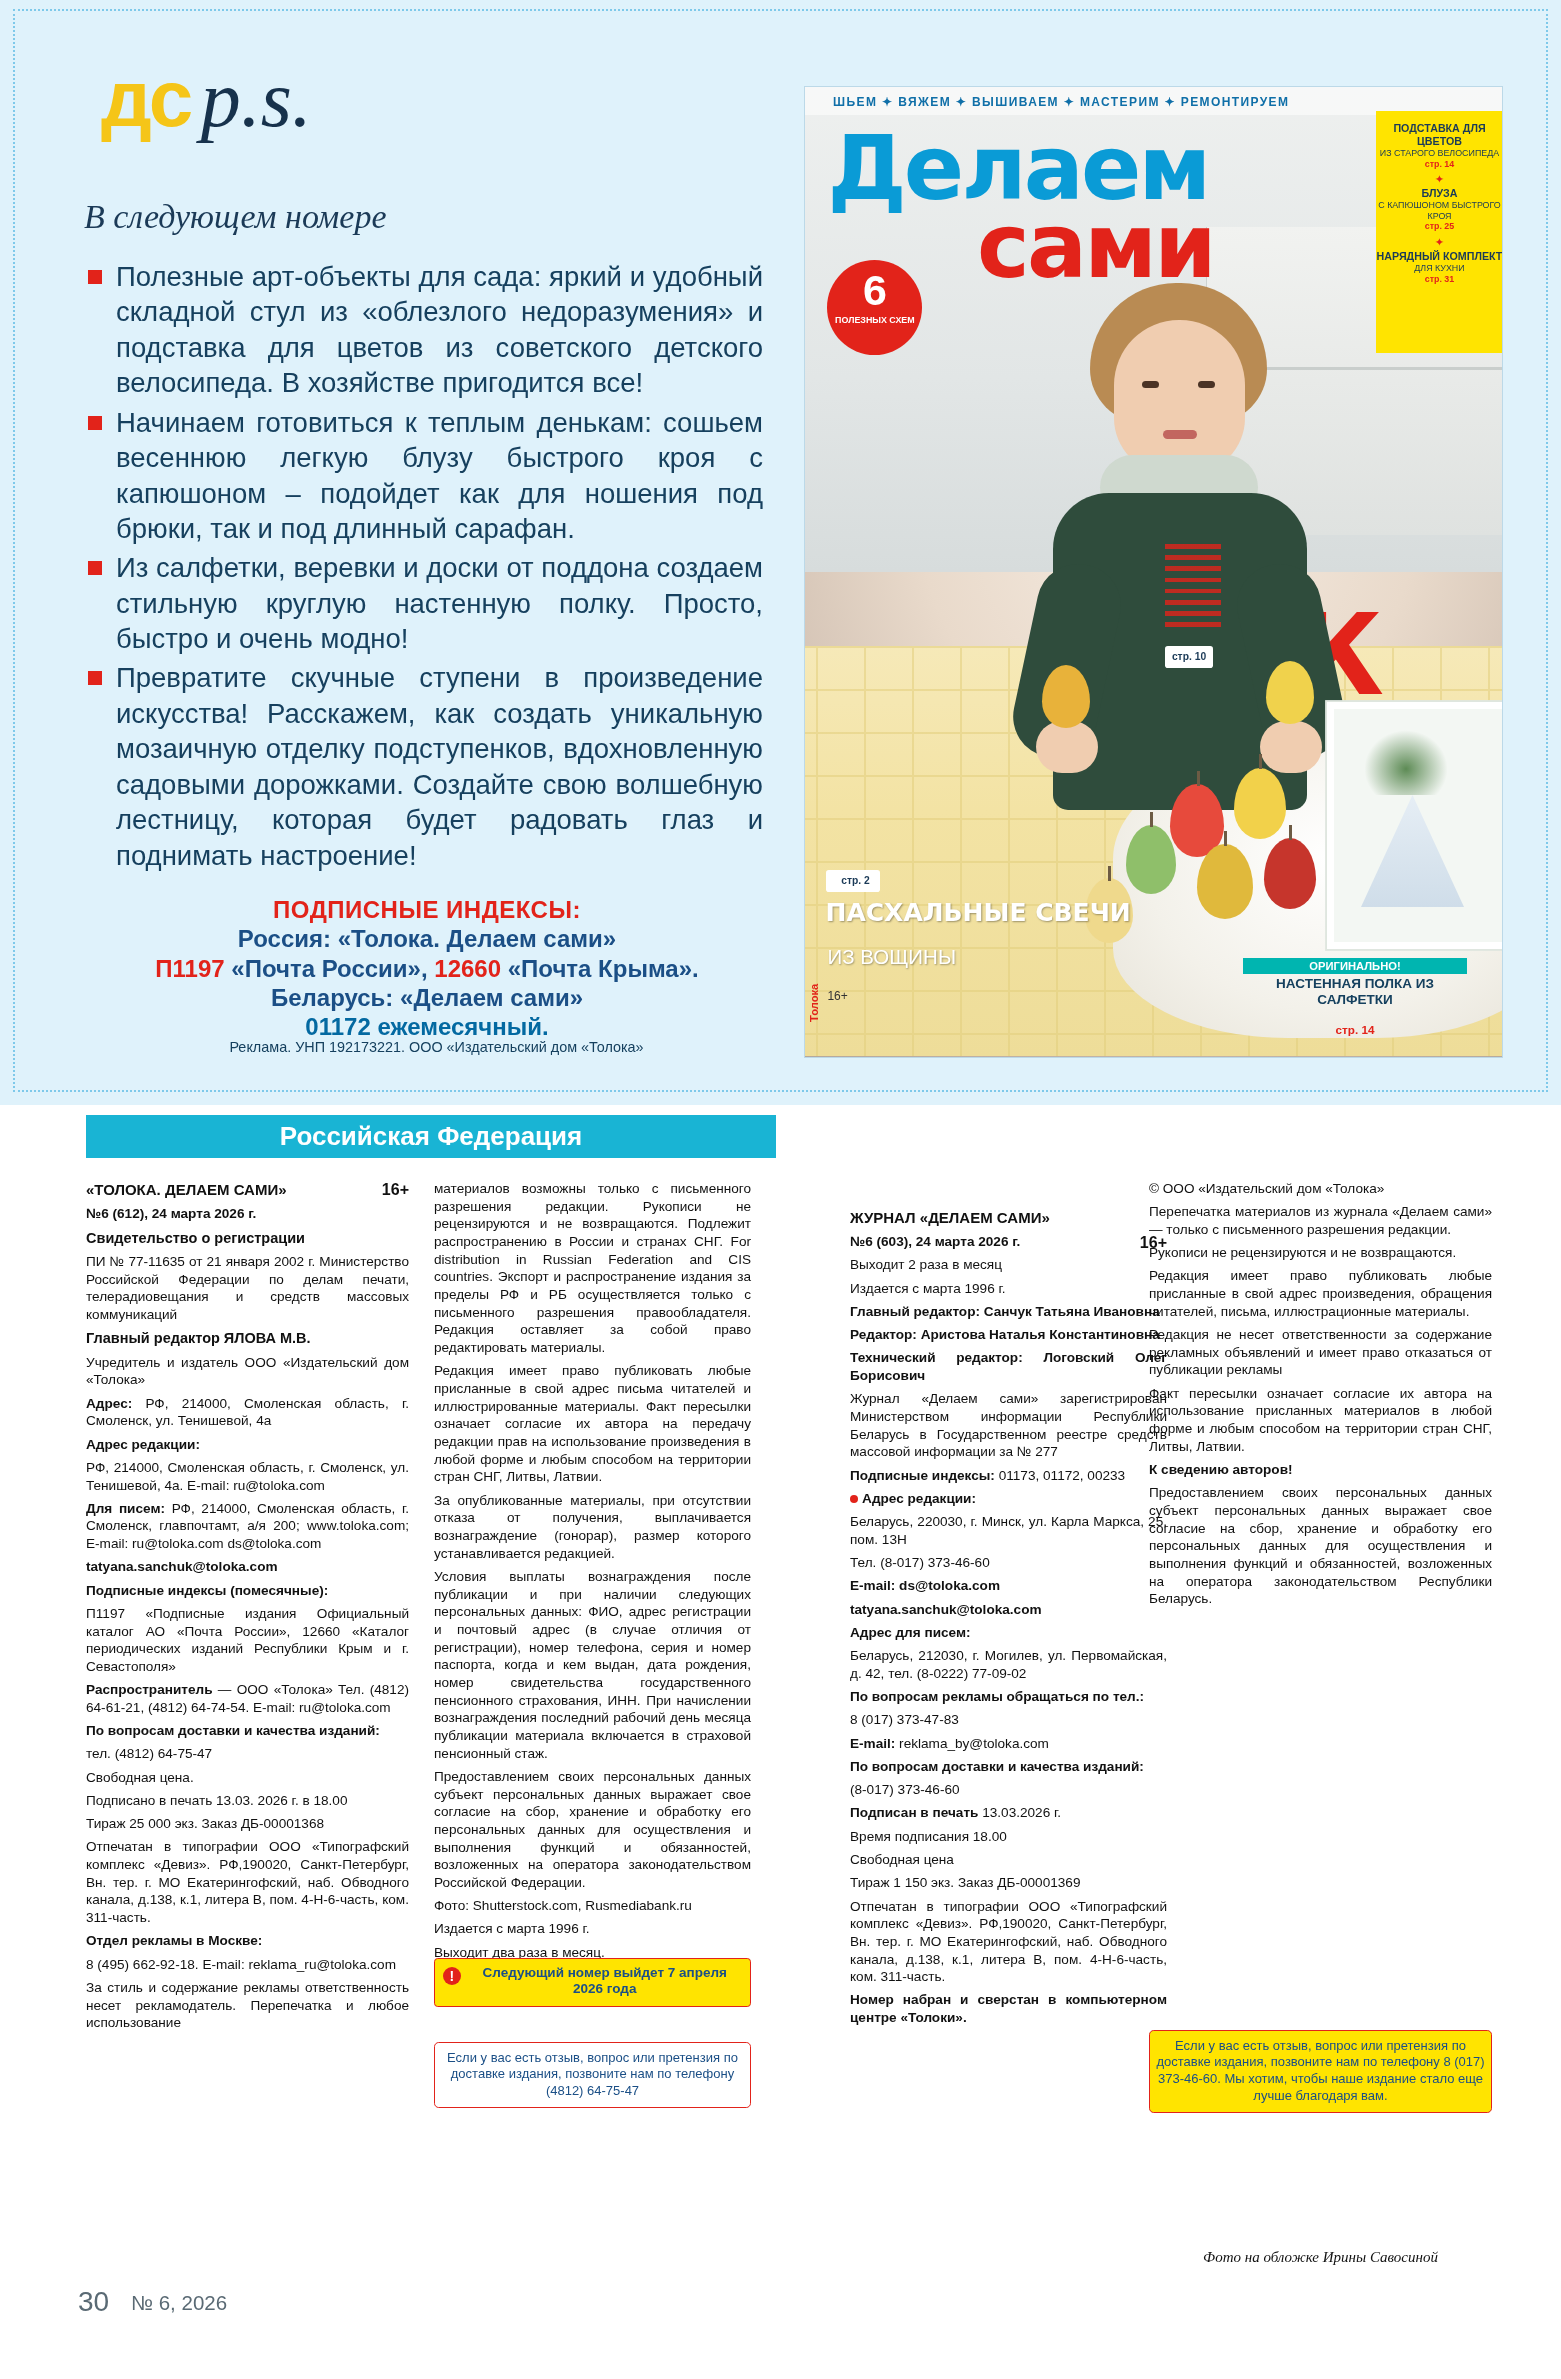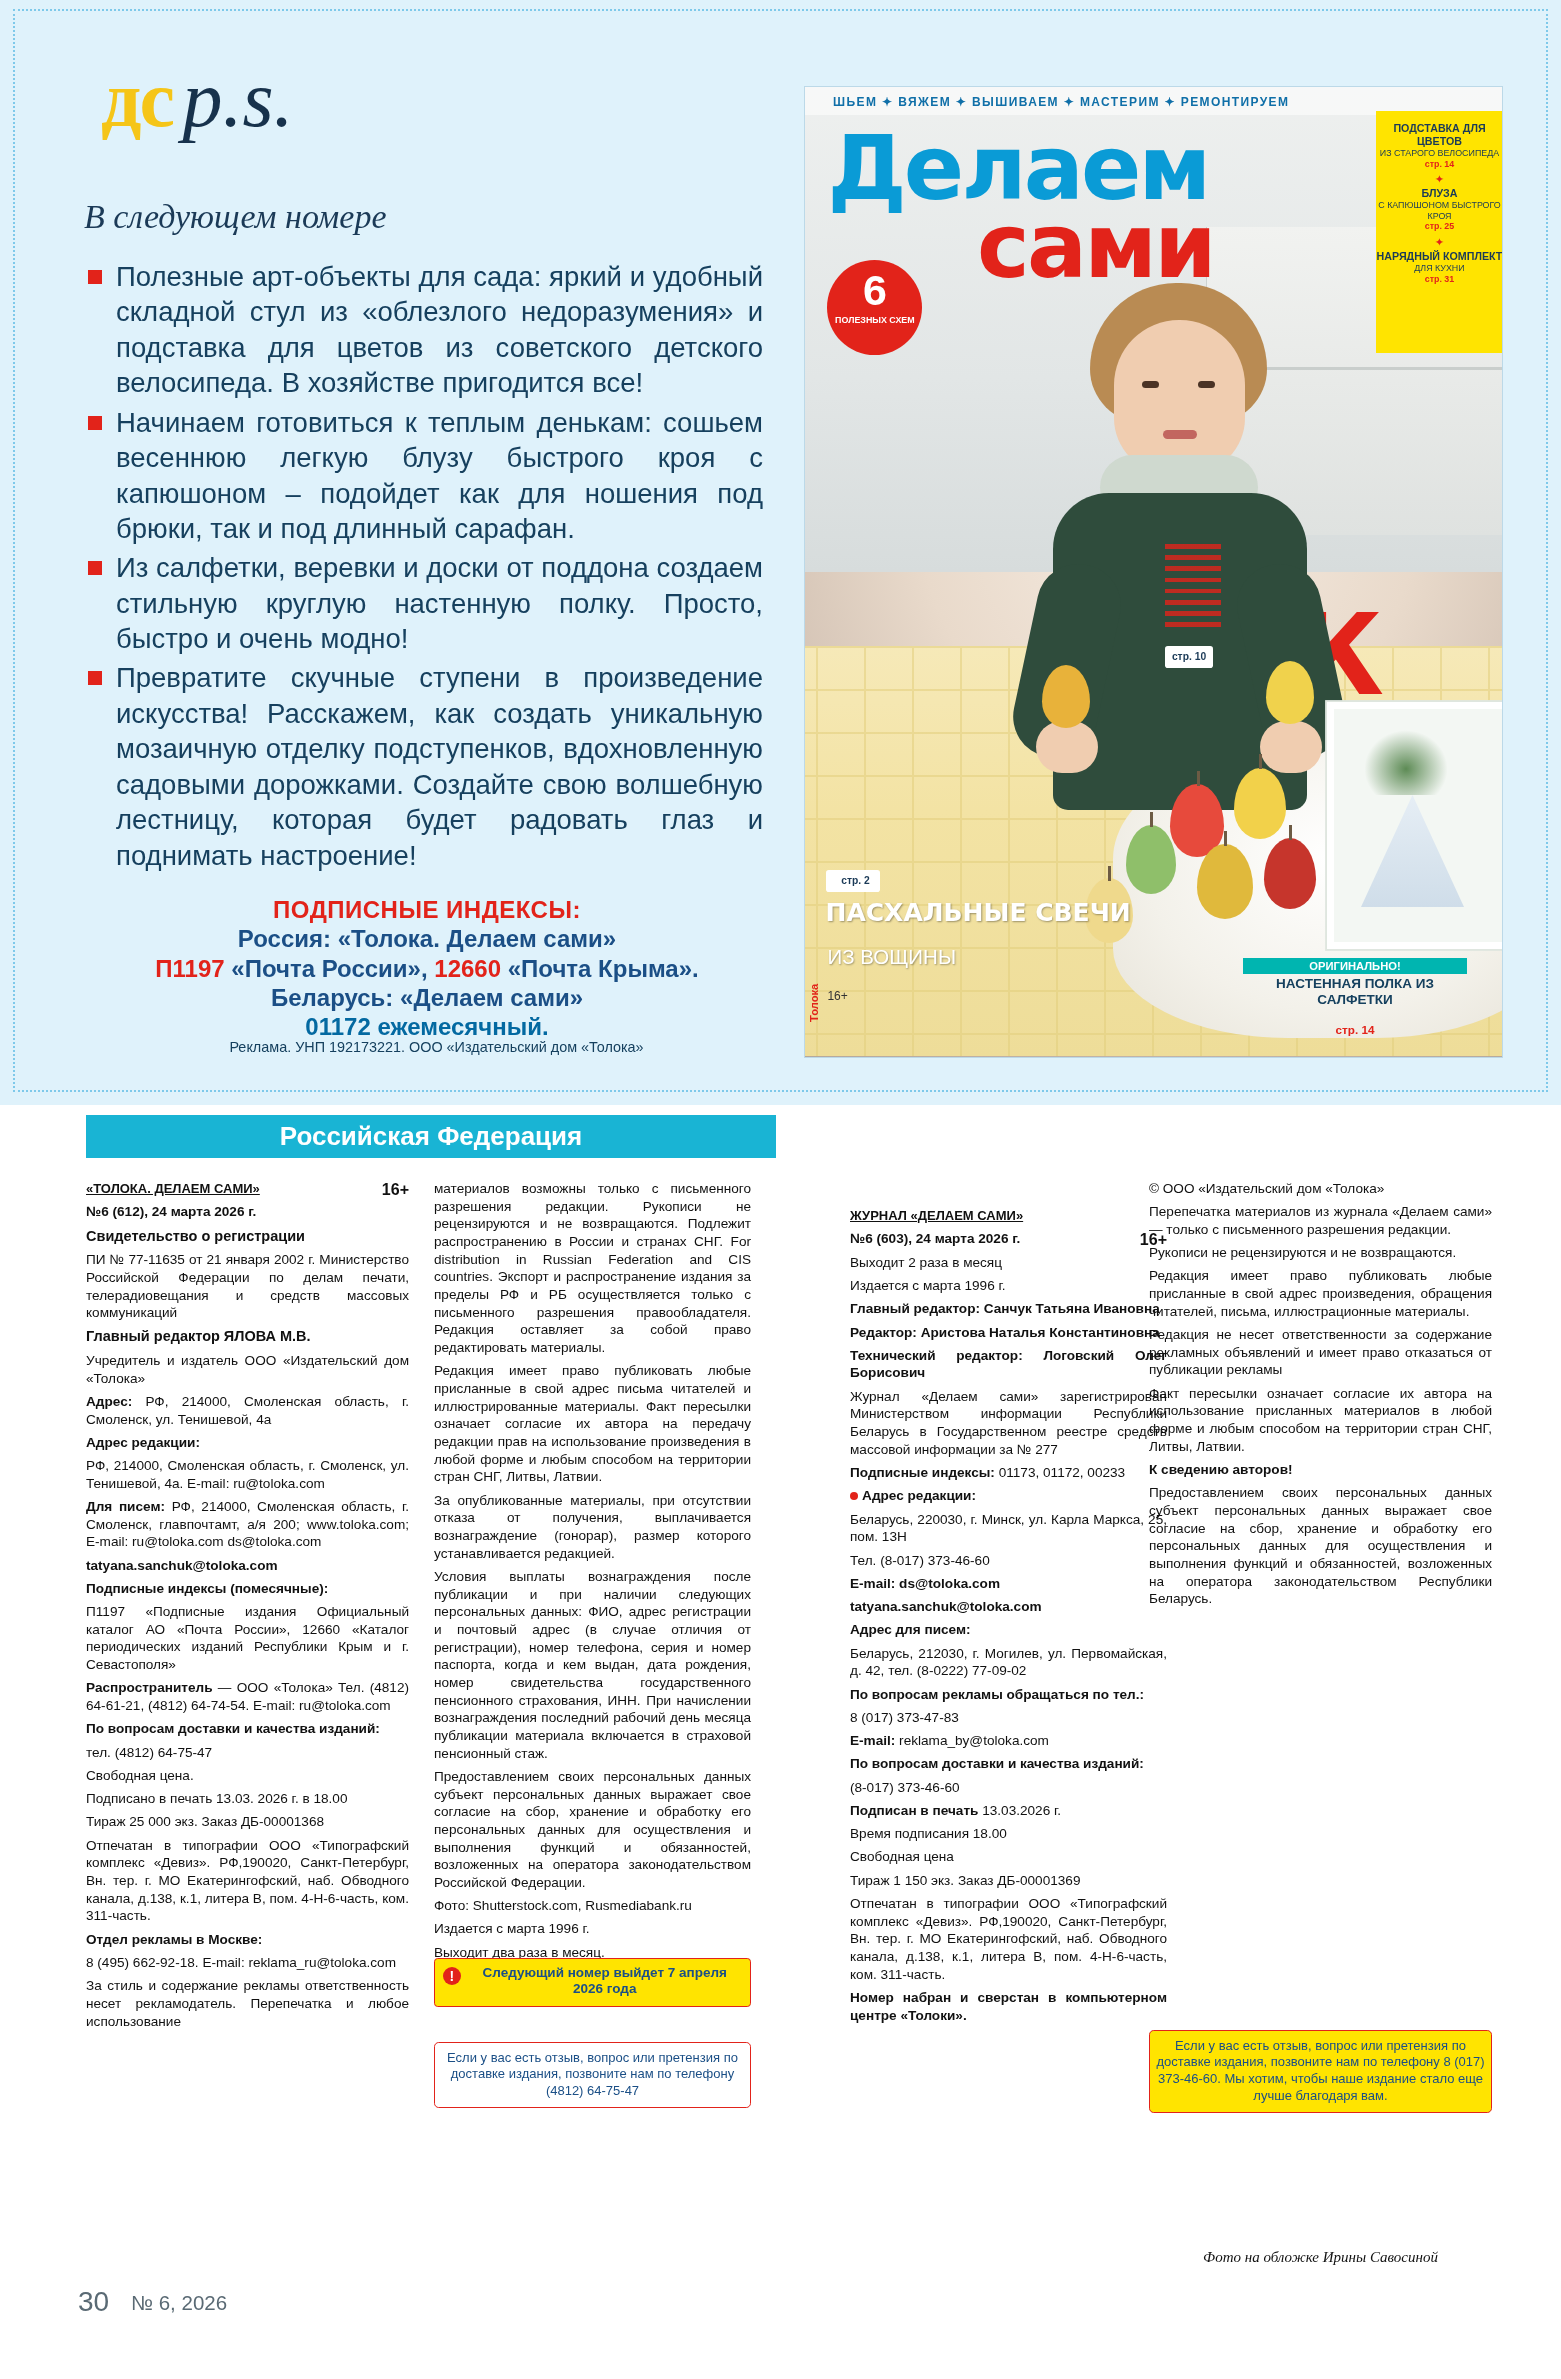--- a/index.html
+++ b/index.html
@@ -22,21 +22,21 @@
   .dotted-frame{
     position:absolute;left:13px;top:9.3px;right:13px;bottom:13px;
     border:2.8px dotted #7ec9ea;
   }
 
   .logo{
     position:absolute;left:101px;top:63px;
     display:flex;align-items:flex-end;
   }
   .logo .ds{
-    font-family:Liberation Serif, serif;
+    font-family:Liberation Sans, sans-serif;
     font-weight:bold;font-size:80px;color:#f5c518;line-height:.9;
     letter-spacing:-1.9px;
   }
   .logo .ps{
     font-family:"Liberation Serif", serif;
     font-style:italic;font-size:80px;color:#17324c;line-height:.9;
     margin-left:9.3px;
   }
   .subtitle{
     position:absolute;left:84px;top:198px;
@@ -176,21 +176,21 @@
   .col{position:absolute;font-size:13.6px;line-height:1.30;color:#111;text-align:justify;}
   .col p{margin:0 0 5.6px 0;}
   .col .b{font-weight:bold;}
   .hdr{font-weight:bold;font-size:14.5px;}
 
   #col1{left:86px;top:1180px;width:323px;}
   #col2{left:434px;top:1180px;width:317px;}
   #col3{left:802px;top:1208px;width:317px;margin-left:48px;}
   #col4{left:1149px;top:1180px;width:343px;}
 
-  .title-line{font-weight:bold;font-size:13px;text-decoration:underline;}
+  .title-line{font-weight:bold;font-size:15px;}
   .age-badge{float:right;font-weight:bold;font-size:16px;}
 
   .note-yellow{
     position:absolute;left:434px;top:1958px;width:317px;background:#ffe400;
     border:1.9px solid #e2231a;border-radius:3.7px;padding:5.6px 7.5px 7.5px 32px;box-sizing:border-box;
     font-size:13.5px;color:#1b4f86;font-weight:bold;text-align:center;line-height:1.25;
   }
   .note-yellow .excl{
     position:absolute;left:7.5px;top:7.5px;width:18.6px;height:18.6px;border-radius:9.3px;background:#e2231a;
     color:#fff;font-size:14px;text-align:center;line-height:18.6px;font-weight:bold;

